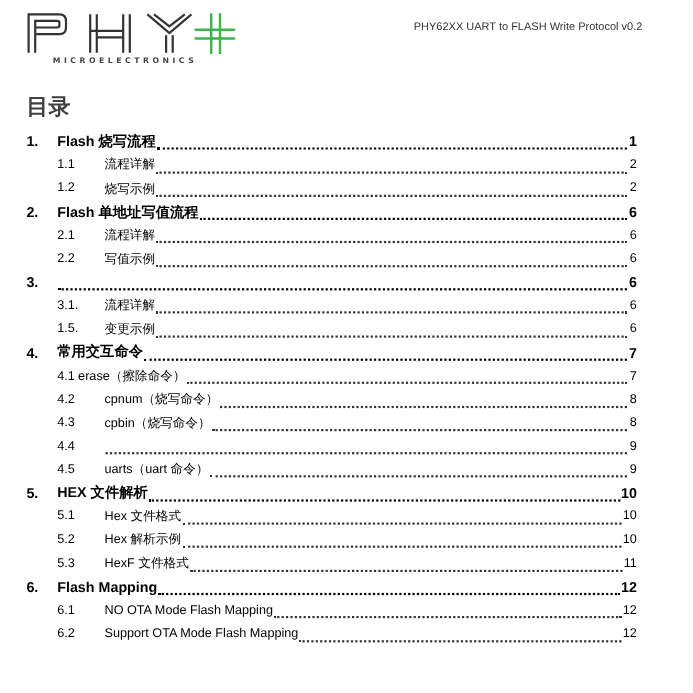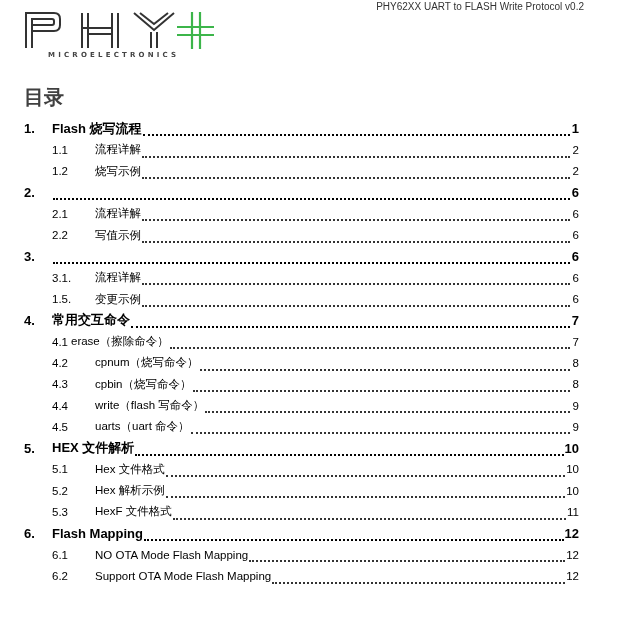--- a/index.html
+++ b/index.html
@@ -2,21 +2,21 @@
 <html><head>
 <meta charset="utf-8">
 <style>
   html, body { margin:0; padding:0; background:#ffffff; }
   body { width:630px; height:630px; position:relative; overflow:hidden;
          font-family:"Liberation Sans", "DejaVu Sans", sans-serif; color:#111; }
   .logo { position:absolute; left:24px; top:10px; width:190px; height:52px; }
   .logo svg { display:block; }
   .logo-sub { position:absolute; left:48px; top:51px; font-size:7px; letter-spacing:3.2px;
               color:#444; font-family:"DejaVu Sans", sans-serif;font-weight:bold; }
-  .doc-header { position:absolute; right:46px; top:1px; font-size:10px; color:#333; }
+  .doc-header { position:absolute; right:46px; top:19px; font-size:10px; color:#333; }
   .toc-title { position:absolute; left:24px; top:84px; font-size:20px; font-weight:bold;
                font-family:"DejaVu Sans", sans-serif; color:#404040; }
   .toc { position:absolute; left:24px; top:118px; width:555px; }
   .row { position:relative; height:21.3px; display:flex; align-items:center; white-space:nowrap; }
   .row.l1 { font-weight:bold; font-size:13px; color:#000; }
   .row.l2 { font-size:11.5px; color:#000; }
   .num { display:inline-block; }
   .l1 .num { width:28px; }
   .l2 .num { width:43px; padding-left:28px; }
   .l2 .num.inline { width:auto; padding-left:28px; margin-right:3px; }
@@ -66,20 +66,21 @@
       <span class="page">2</span>
     </div>
     <div class="row l2">
       <span class="num">1.2</span>
       <span class="label">烧写示例</span>
       <span class="leader"></span>
       <span class="page">2</span>
     </div>
     <div class="row l1">
       <span class="num">2.</span>
+      <span class="label">Flash 单地址写值流程</span>
       <span class="leader"></span>
       <span class="page">6</span>
     </div>
     <div class="row l2">
       <span class="num">2.1</span>
       <span class="label">流程详解</span>
       <span class="leader"></span>
       <span class="page">6</span>
     </div>
     <div class="row l2">
@@ -124,21 +125,20 @@
       <span class="page">8</span>
     </div>
     <div class="row l2">
       <span class="num">4.3</span>
       <span class="label">cpbin（烧写命令）</span>
       <span class="leader"></span>
       <span class="page">8</span>
     </div>
     <div class="row l2">
       <span class="num">4.4</span>
-      <span class="label">write（flash 写命令）</span>
       <span class="leader"></span>
       <span class="page">9</span>
     </div>
     <div class="row l2">
       <span class="num">4.5</span>
       <span class="label">uarts（uart 命令）</span>
       <span class="leader"></span>
       <span class="page">9</span>
     </div>
     <div class="row l1">

